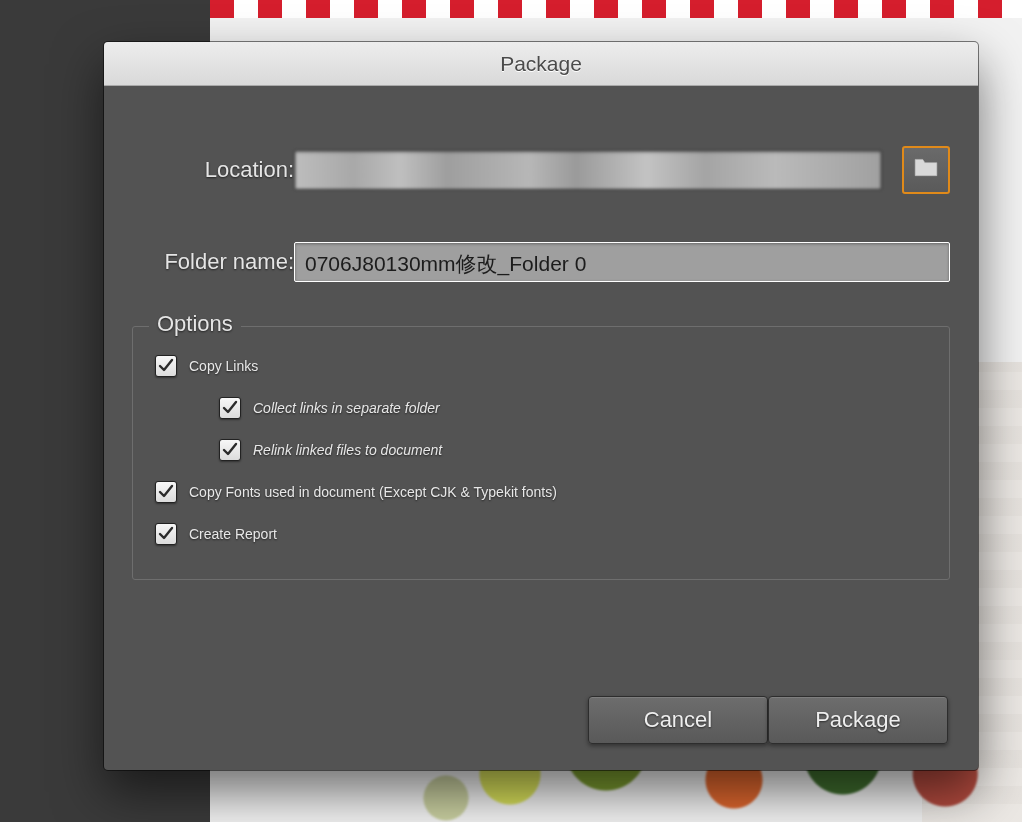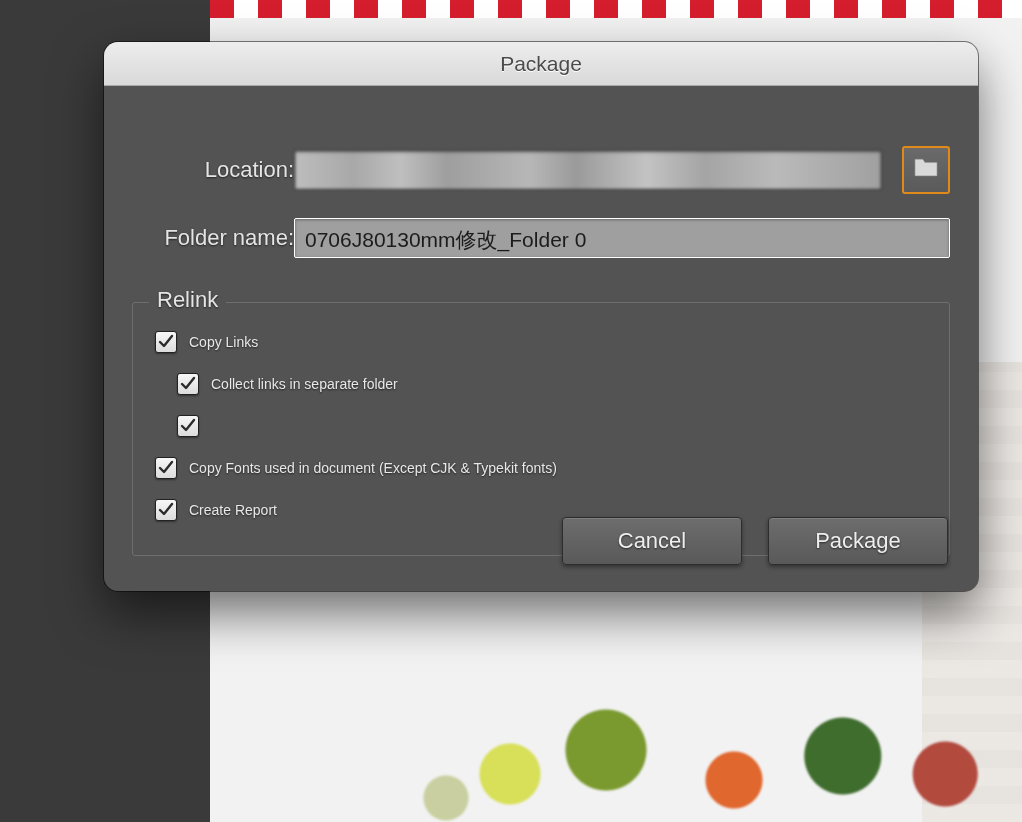--- a/index.html
+++ b/index.html
@@ -37,44 +37,44 @@
   .bg-wood {
     position: absolute; bottom: 0; right: 0; width: 100px; height: 460px;
     background: repeating-linear-gradient(0deg, #e2d9cf 0 18px, #d6ccc1 18px 36px);
     opacity: 0.4;
   }
 
   
   .dialog {
     position: absolute;
     top: 42px; left: 104px;
-    width: 874px; height: 549px;
+    width: 874px; height: 728px;
     background: #535353;
-    border-radius: 14px;
+    border-radius: 4px;
     box-shadow: 0 22px 50px rgba(0,0,0,0.55), 0 0 0 1px rgba(0,0,0,0.5);
     overflow: hidden;
   }
   .titlebar {
     height: 44px;
     background: linear-gradient(#ededed, #d9d9d9);
     border-bottom: 1px solid #a9a9a9;
     display: flex; align-items: center; justify-content: center;
     color: #4b4b4b;
     font-size: 21px;
     text-shadow: 0 1px 0 #ffffff;
   }
   .body {
     padding: 22px 28px 0 28px;
     color: #e5e5e5;
     font-size: 22px;
   }
 
   .row {
     display: flex; align-items: center;
-    margin-top: 24px;
+    margin-top: 48px;
   }
   .row:first-child { margin-top: 38px; }
   .lbl {
     width: 162px;
     text-align: right;
     color: #e5e5e5;
     text-shadow: 0 1px 2px rgba(0,0,0,0.6);
     white-space: nowrap;
   }
   .field {
@@ -131,42 +131,42 @@
     background: #535353;
     padding: 0 8px;
     color: #e5e5e5;
     font-size: 22px;
     text-shadow: 0 1px 2px rgba(0,0,0,0.6);
   }
   .chk-row {
     display: flex; align-items: center;
     margin-bottom: 20px;
   }
-  .chk-row.indent { margin-left: 22px; }
+  .chk-row.indent { margin-left: 64px; font-style: italic; }
   .chk {
     width: 22px; height: 22px;
     border: 1px solid #222;
     background: linear-gradient(#f7f7f7, #dcdcdc);
     border-radius: 3px;
     margin-right: 12px;
     display: inline-flex; align-items: center; justify-content: center;
     flex-shrink: 0;
     box-shadow: 0 1px 2px rgba(0,0,0,0.4);
   }
   .chk svg { width: 16px; height: 16px; }
   .chk-label {
     color: #e8e8e8;
     font-size: 14px;
     text-shadow: 0 1px 2px rgba(0,0,0,0.6);
   }
 
   .footer {
     position: absolute;
     bottom: 26px; right: 30px;
-    display: flex; gap: 26px;
+    display: flex; 
   }
   .btn {
     min-width: 180px;
     height: 48px;
     border: 1px solid #2d2d2d;
     border-radius: 4px;
     background: linear-gradient(#6d6d6d, #595959);
     color: #eeeeee;
     font-size: 22px;
     text-shadow: 0 1px 2px rgba(0,0,0,0.6);
@@ -204,21 +204,21 @@
         </span>
       </div>
     </div>
 
     <div class="row">
       <div class="lbl">Folder name:</div>
       <input class="input" type="text" value="0706J80130mm修改_Folder 0" style="">
     </div>
 
     <div class="options">
-      <div class="options-legend">Relink</div>
+      <div class="options-legend">Options</div>
 
       <div class="chk-row">
         <span class="chk">
           <svg viewBox="0 0 16 16">
               <path d="M2 8l4 4 8-10" stroke="#2b2b2b" stroke-width="2.4" fill="none" stroke-linecap="round" stroke-linejoin="round"></path>
             </svg>
         </span>
         <span class="chk-label">Copy Links</span>
       </div>
 
@@ -230,20 +230,21 @@
         </span>
         <span class="chk-label">Collect links in separate folder</span>
       </div>
 
       <div class="chk-row indent">
         <span class="chk">
           <svg viewBox="0 0 16 16">
               <path d="M2 8l4 4 8-10" stroke="#2b2b2b" stroke-width="2.4" fill="none" stroke-linecap="round" stroke-linejoin="round"></path>
             </svg>
         </span>
+        <span class="chk-label">Relink linked files to document</span>
       </div>
 
       <div class="chk-row">
         <span class="chk">
           <svg viewBox="0 0 16 16">
               <path d="M2 8l4 4 8-10" stroke="#2b2b2b" stroke-width="2.4" fill="none" stroke-linecap="round" stroke-linejoin="round"></path>
             </svg>
         </span>
         <span class="chk-label">Copy Fonts used in document (Except CJK &amp; Typekit fonts)</span>
       </div>

